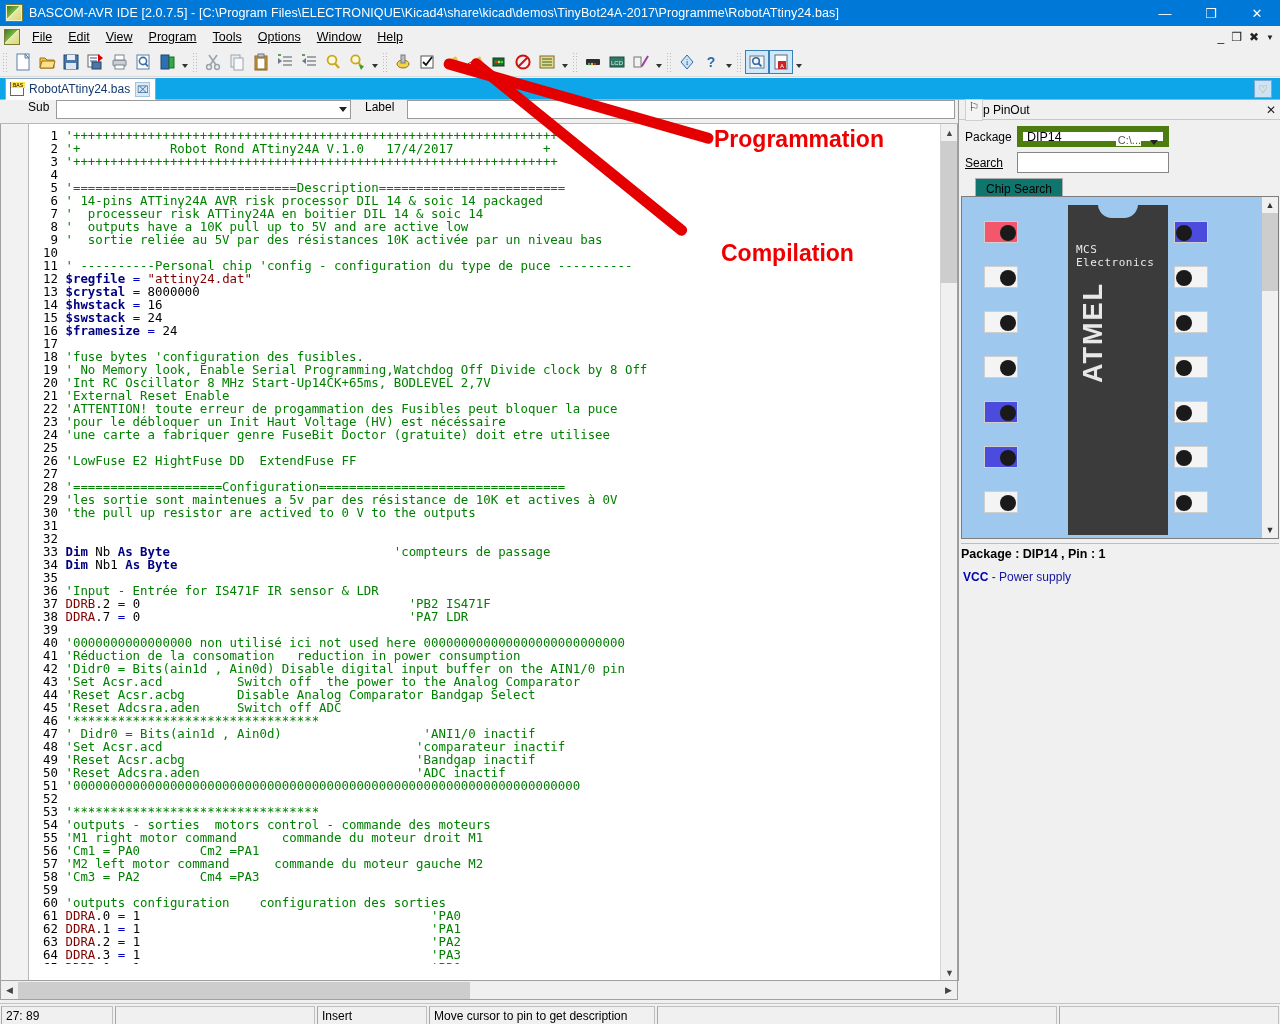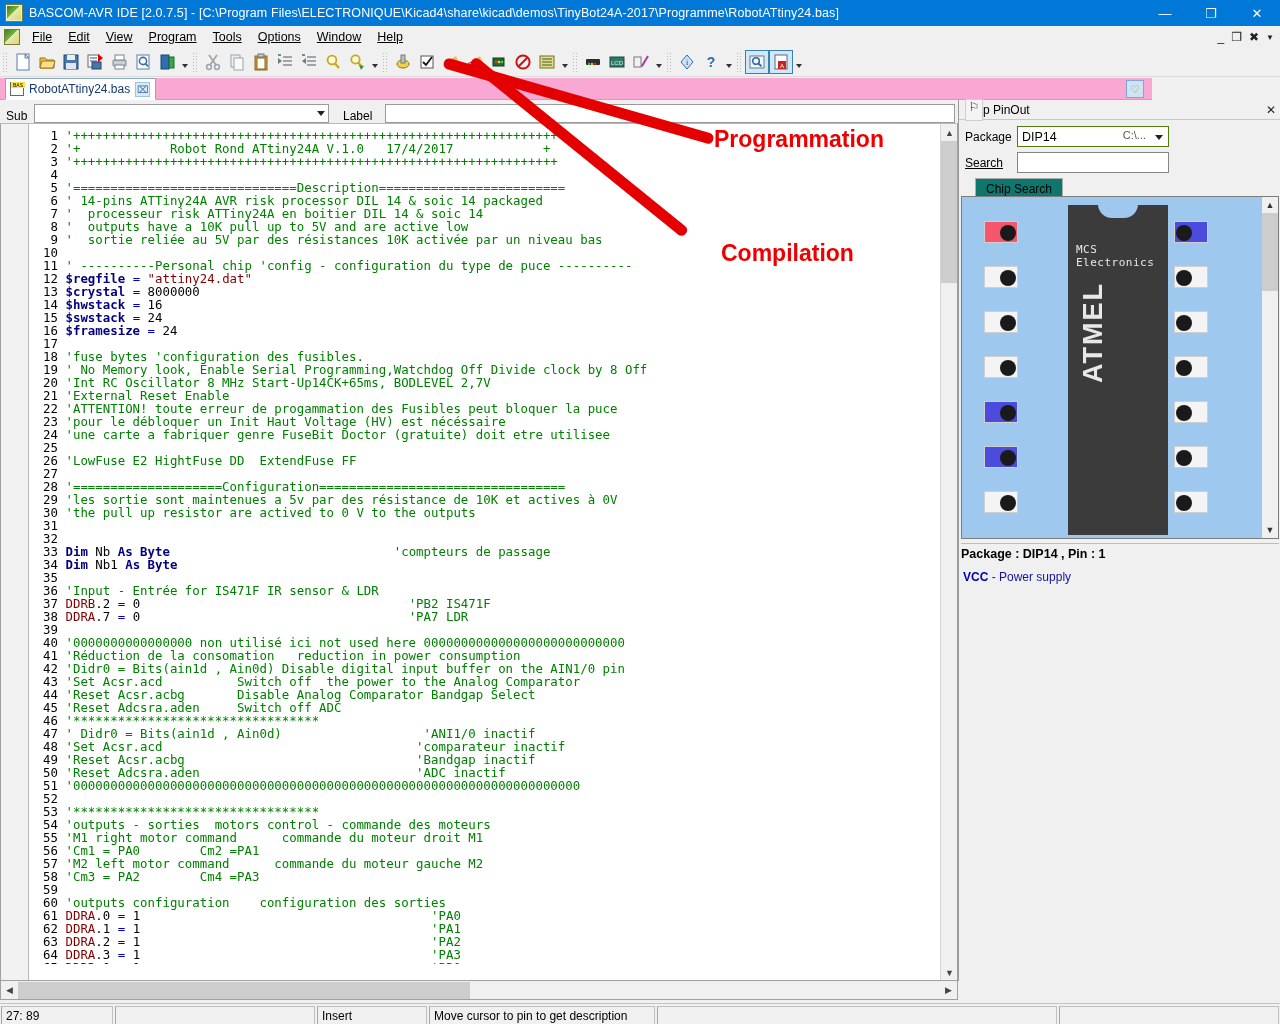--- a/index.html
+++ b/index.html
@@ -70,22 +70,22 @@
         position:relative; flex:0 0 auto; }
   .tb svg{ display:block; }
   .tb-arrow { width:11px; height:22px; display:flex; align-items:flex-end; justify-content:center;
               padding-bottom:5px; flex:0 0 auto; }
   .tb-arrow:after{ content:""; border-left:3.5px solid transparent; border-right:3.5px solid transparent;
                    border-top:4px solid #333; }
   .tb.sel { background:#cde8ff; border:1px solid #3c7fb1; }
 
   
   .tabstrip{
-    position:absolute; left:0; top:78px; width:1152px; height:22px;
-    background:#f9a8d4; border-bottom:1px solid #9ab3c8;
+    position:absolute; left:0; top:78px; width:1280px; height:22px;
+    background:#0ea5e9; border-bottom:1px solid #9ab3c8;
   }
   .filetab{
     position:absolute; left:5px; top:0px; height:22px;
     display:flex; align-items:center; gap:5px;
     padding:0 5px 0 4px;
     background:#ffffff; border:1px solid #8aa8c0; border-bottom:1px solid #fff;
   }
   .filetab .ficon{ width:14px; height:14px; background:#fff; border:1px solid #666;
                    position:relative; flex:0 0 auto;}
   .filetab .ficon:before{ content:"BAS"; position:absolute; left:0; top:-1px; font-size:5px;
@@ -96,21 +96,21 @@
                     display:flex; align-items:center; justify-content:center;
                     font-size:10px; color:#3b6ea5; flex:0 0 auto;}
   .tab-fav{ position:absolute; right:8px; top:2px; width:18px; height:18px;
             background:#cfe3f7; border:1px solid #7fa8cf; display:flex;
             align-items:center; justify-content:center; font-size:11px; color:#b8a33a;}
 
   
   .sublabel{
     position:absolute; left:0; top:100px; width:958px; height:24px;
     background:#f0f0f0; border-bottom:1px solid #b8b8b8;
-    display:flex; align-items:flex-end;
+    display:flex; align-items:flex-start;padding-left:22px;
   }
   .sublabel .lbl{ width:34px; padding-left:6px; font-size:12px; color:#000;}
   .sublabel .combo{
     height:19px; flex:0 0 295px; background:#fff; border:1px solid #9a9a9a;
     display:flex; align-items:center; position:relative;
   }
   .sublabel .combo .ca{ position:absolute; right:3px; top:6px;
      border-left:4px solid transparent; border-right:4px solid transparent;
      border-top:5px solid #222; }
   .sublabel .lbl2{ width:56px; padding-left:14px; font-size:12px; color:#000;}
@@ -174,21 +174,21 @@
     font-size:12px; color:#000; border-bottom:1px solid #c8c8c8;
     background:#f0f0f0;
   }
   .dock-title .t{ flex:1 1 auto;}
   .dock-title .pin, .dock-title .x{ width:18px; text-align:center; font-size:12px; color:#222;}
   .dock-body{ padding:6px 6px 0 6px; }
   .row{ display:flex; align-items:center; margin-bottom:5px; }
   .row .cap{ width:52px; font-size:12px; color:#000;}
   .row .cap u{ }
   .combo2{ position:relative; width:152px; height:21px; background:#fff;
-           border:1px solid #4d7c0f; display:flex; align-items:center;}
+           border:6px solid #4d7c0f; display:flex; align-items:center;}
   .combo2 .val{ padding-left:4px; font-size:12.5px; color:#000;}
   .combo2 .hint{ position:absolute; right:22px; top:2px; font-size:11px; color:#555;
                  background:#fff; padding-left:2px;}
   .combo2 .ca{ position:absolute; right:5px; top:8px;
       border-left:4px solid transparent; border-right:4px solid transparent;
       border-top:5px solid #222;}
   .inp2{ width:152px; height:21px; background:#fff; border:1px solid #868686;}
   .btns{ margin-left:10px; display:flex; flex-direction:column; gap:4px;}
   .dbtn{ width:88px; height:21px; background:#0f766e; border:1px solid #adadad;
          font-size:12px; color:#000; display:flex; align-items:center; justify-content:center;}

